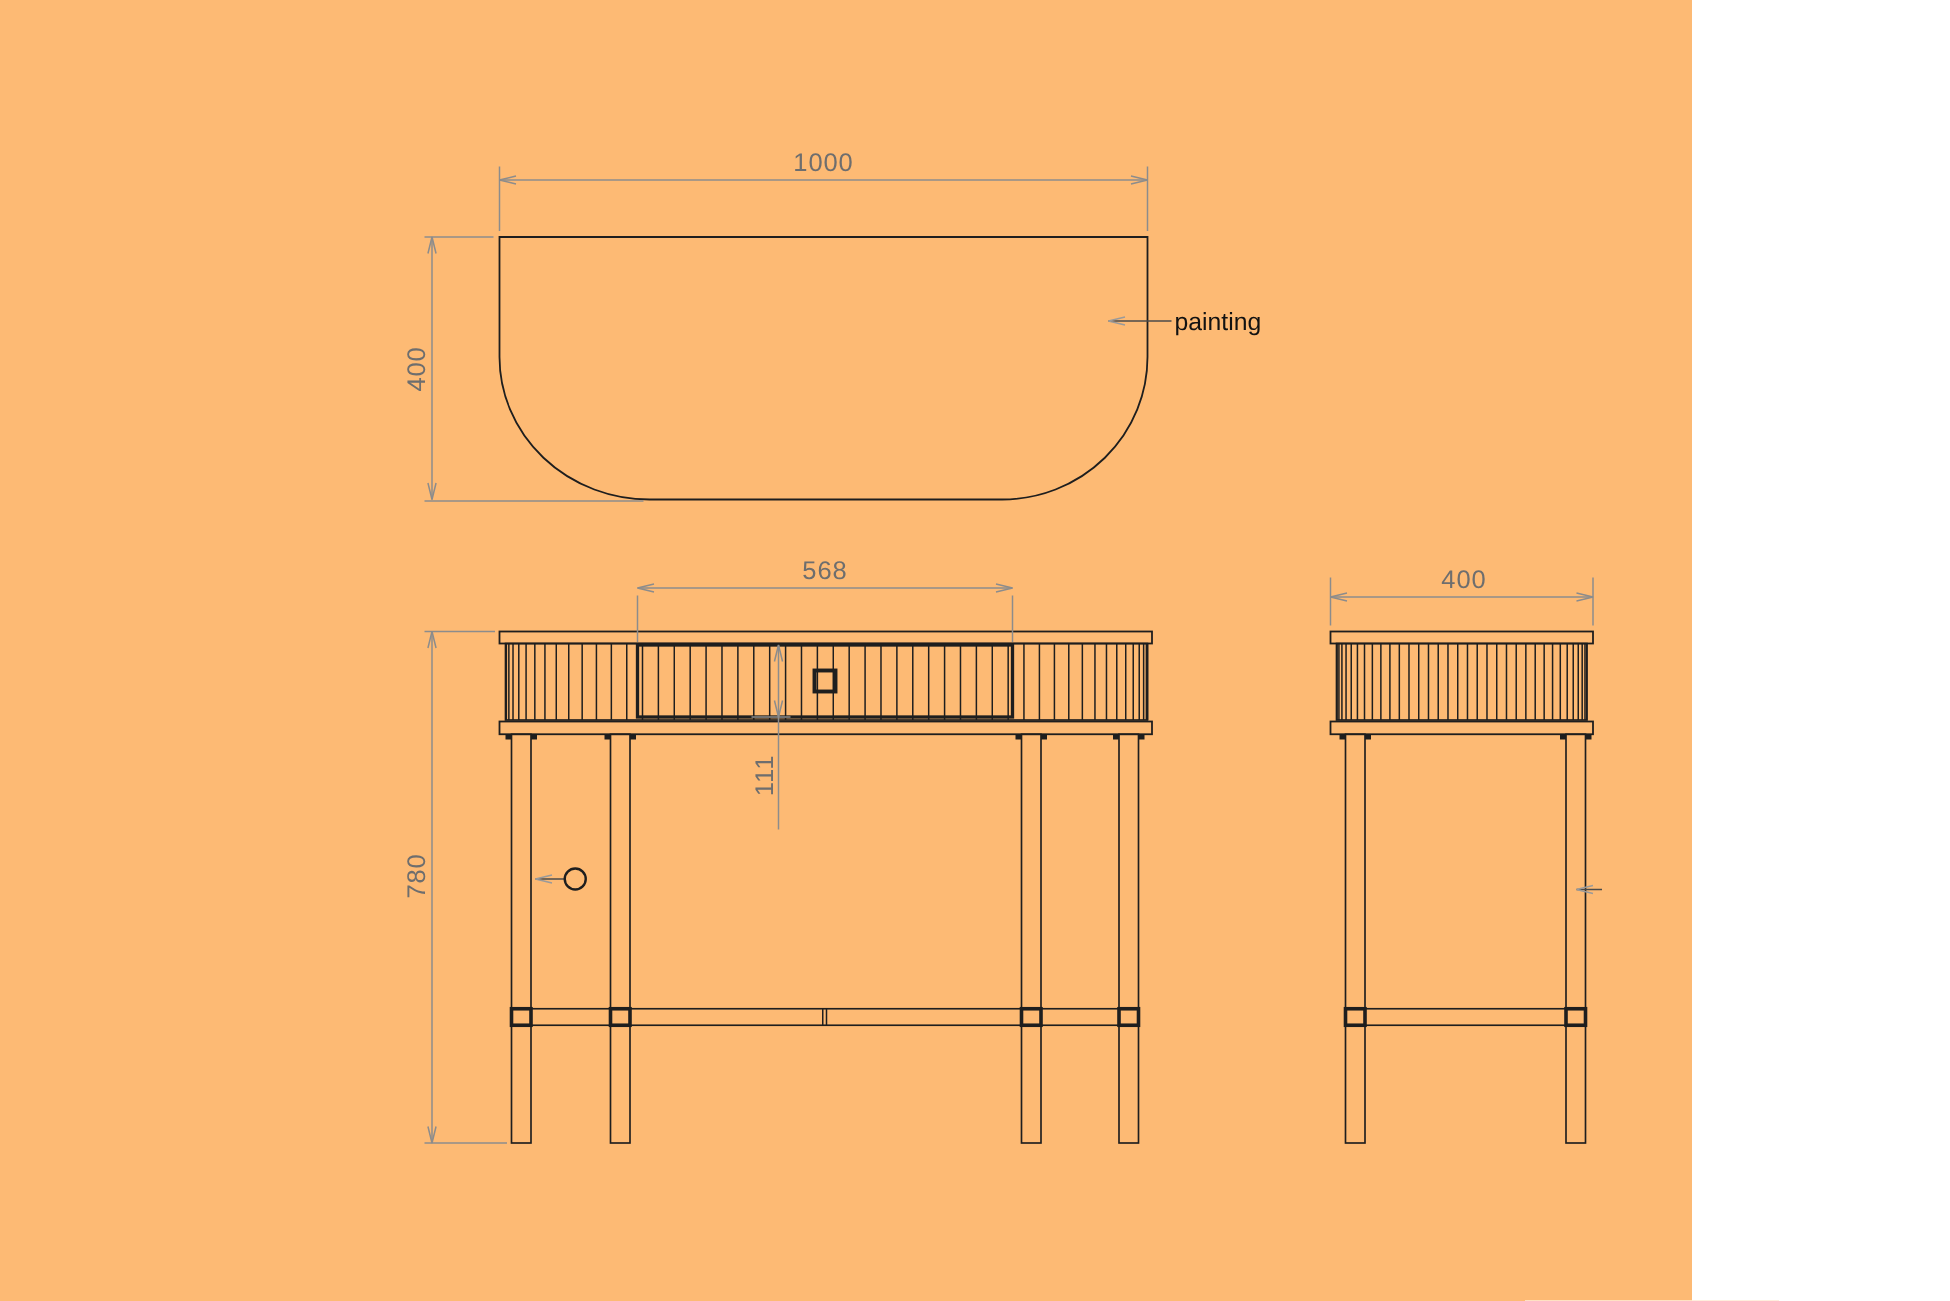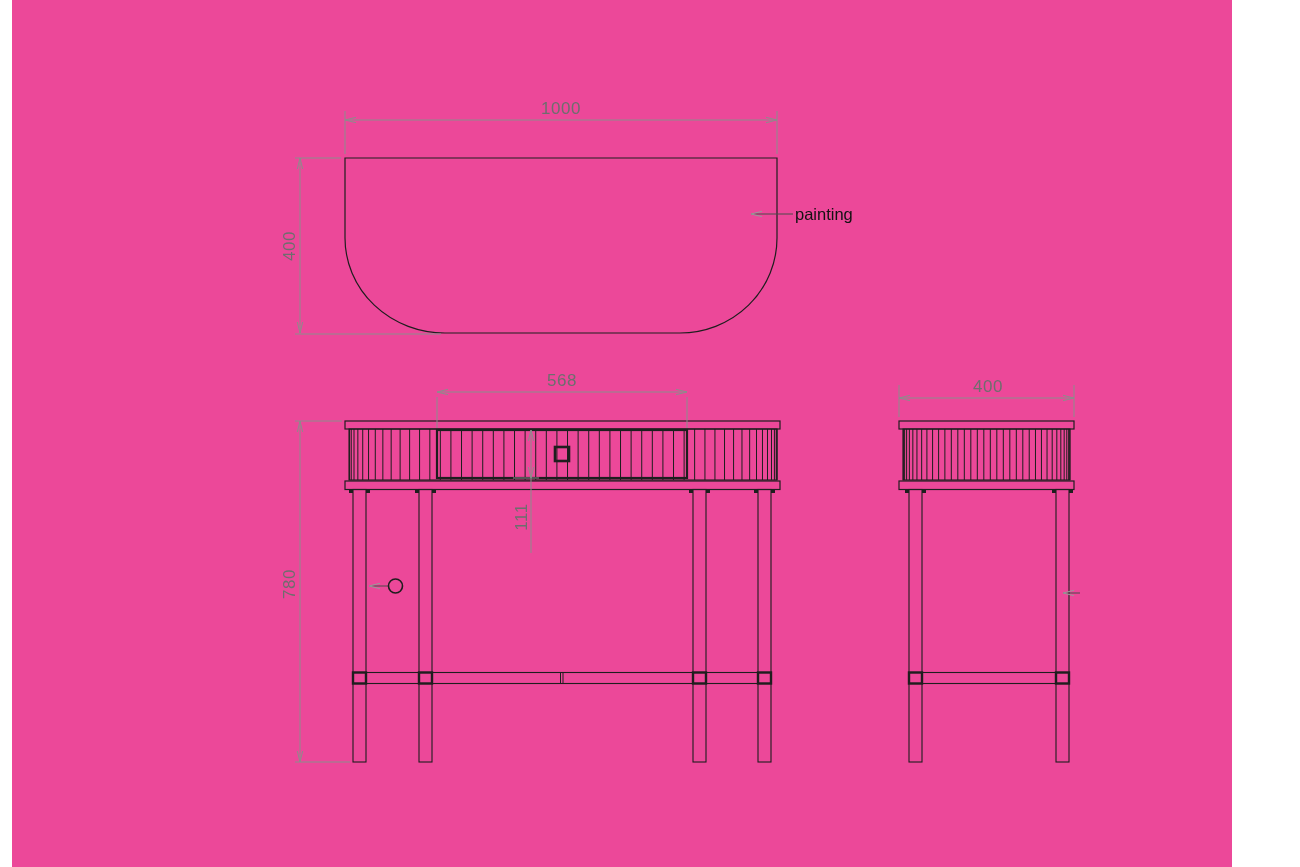--- a/index.html
+++ b/index.html
@@ -2,25 +2,24 @@
 <html><head>
 <meta charset="utf-8">
 <style>
   html, body {
     margin: 0;
     padding: 0;
     background: #ffffff;
   }
   .canvas {
     position: relative;
-    width: 1220px;
+    width: 1128px;
     height: 867px;
-    background: #ec4899;
+    background: #fdba74;
     overflow: hidden;
-    margin-left: 12px;
   }
   svg { display: block; }
   .dim {
     fill: #6e6e6e;
     font-family: "Liberation Sans", "DejaVu Sans", sans-serif;
     font-size: 17px;
     letter-spacing: 0.6px;
   }
   .label {
     fill: #121212;

